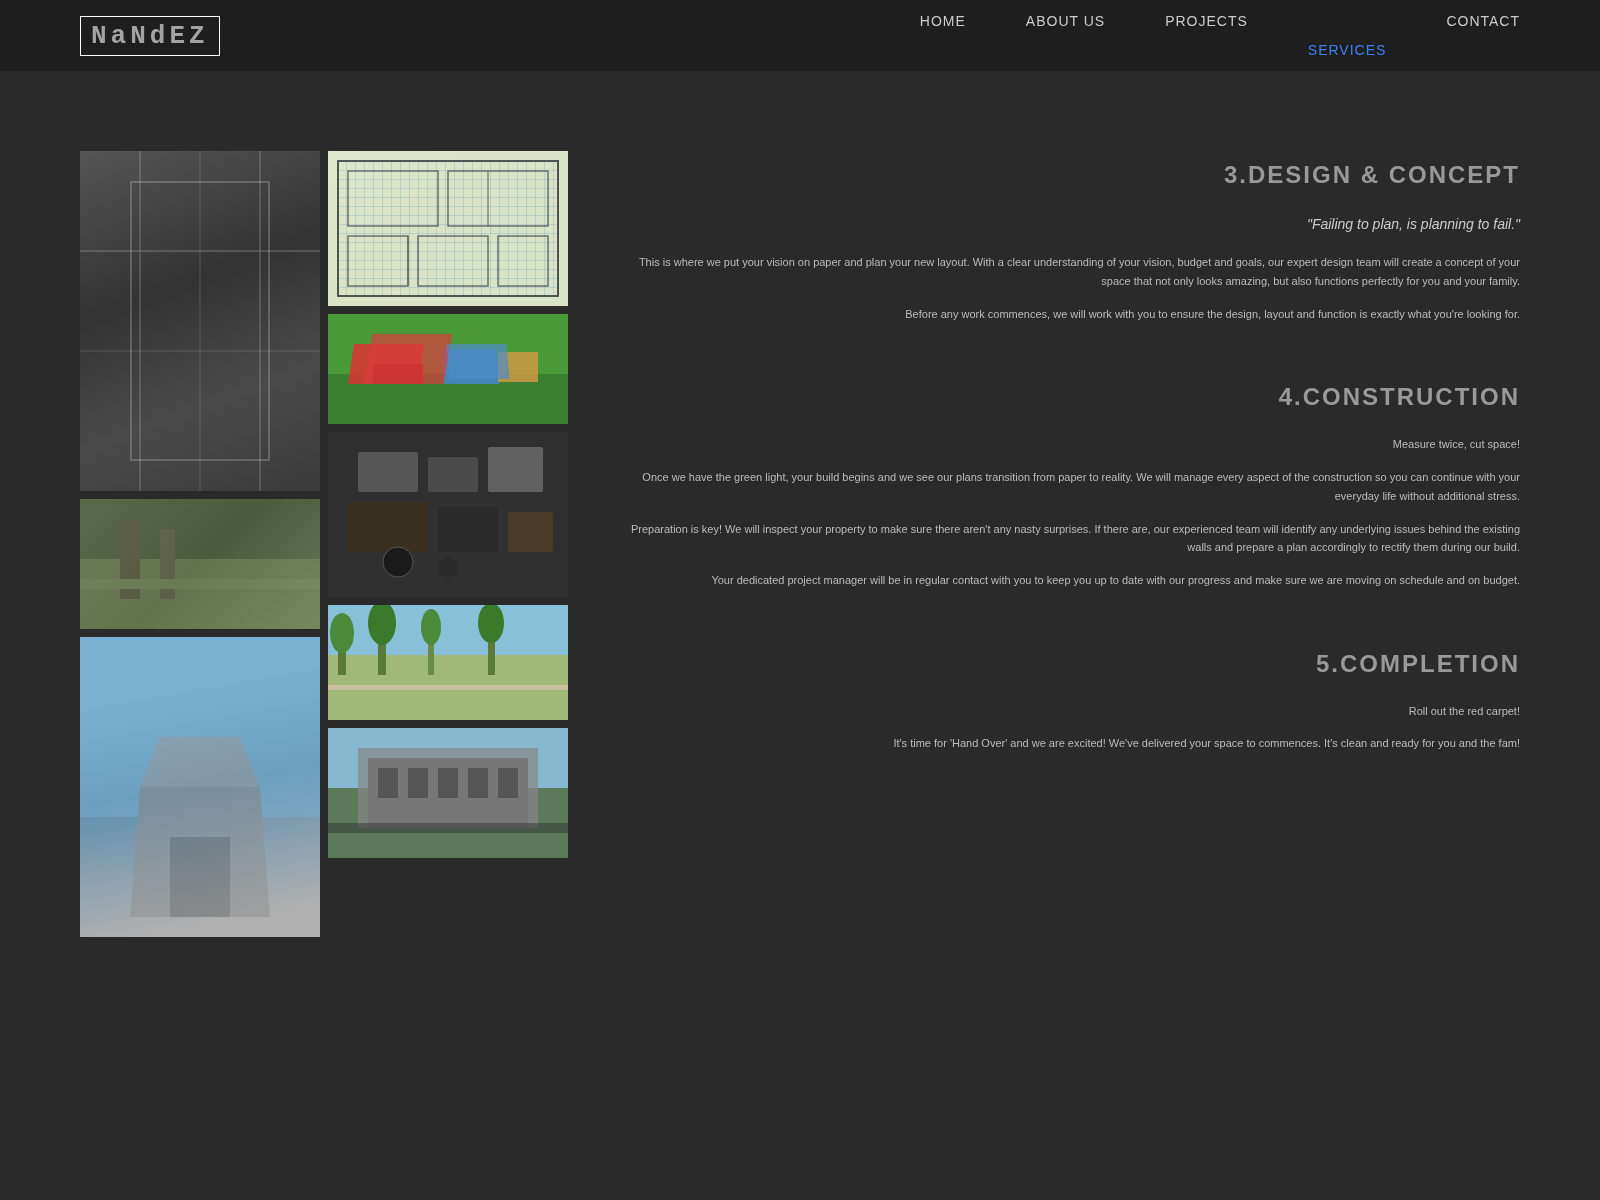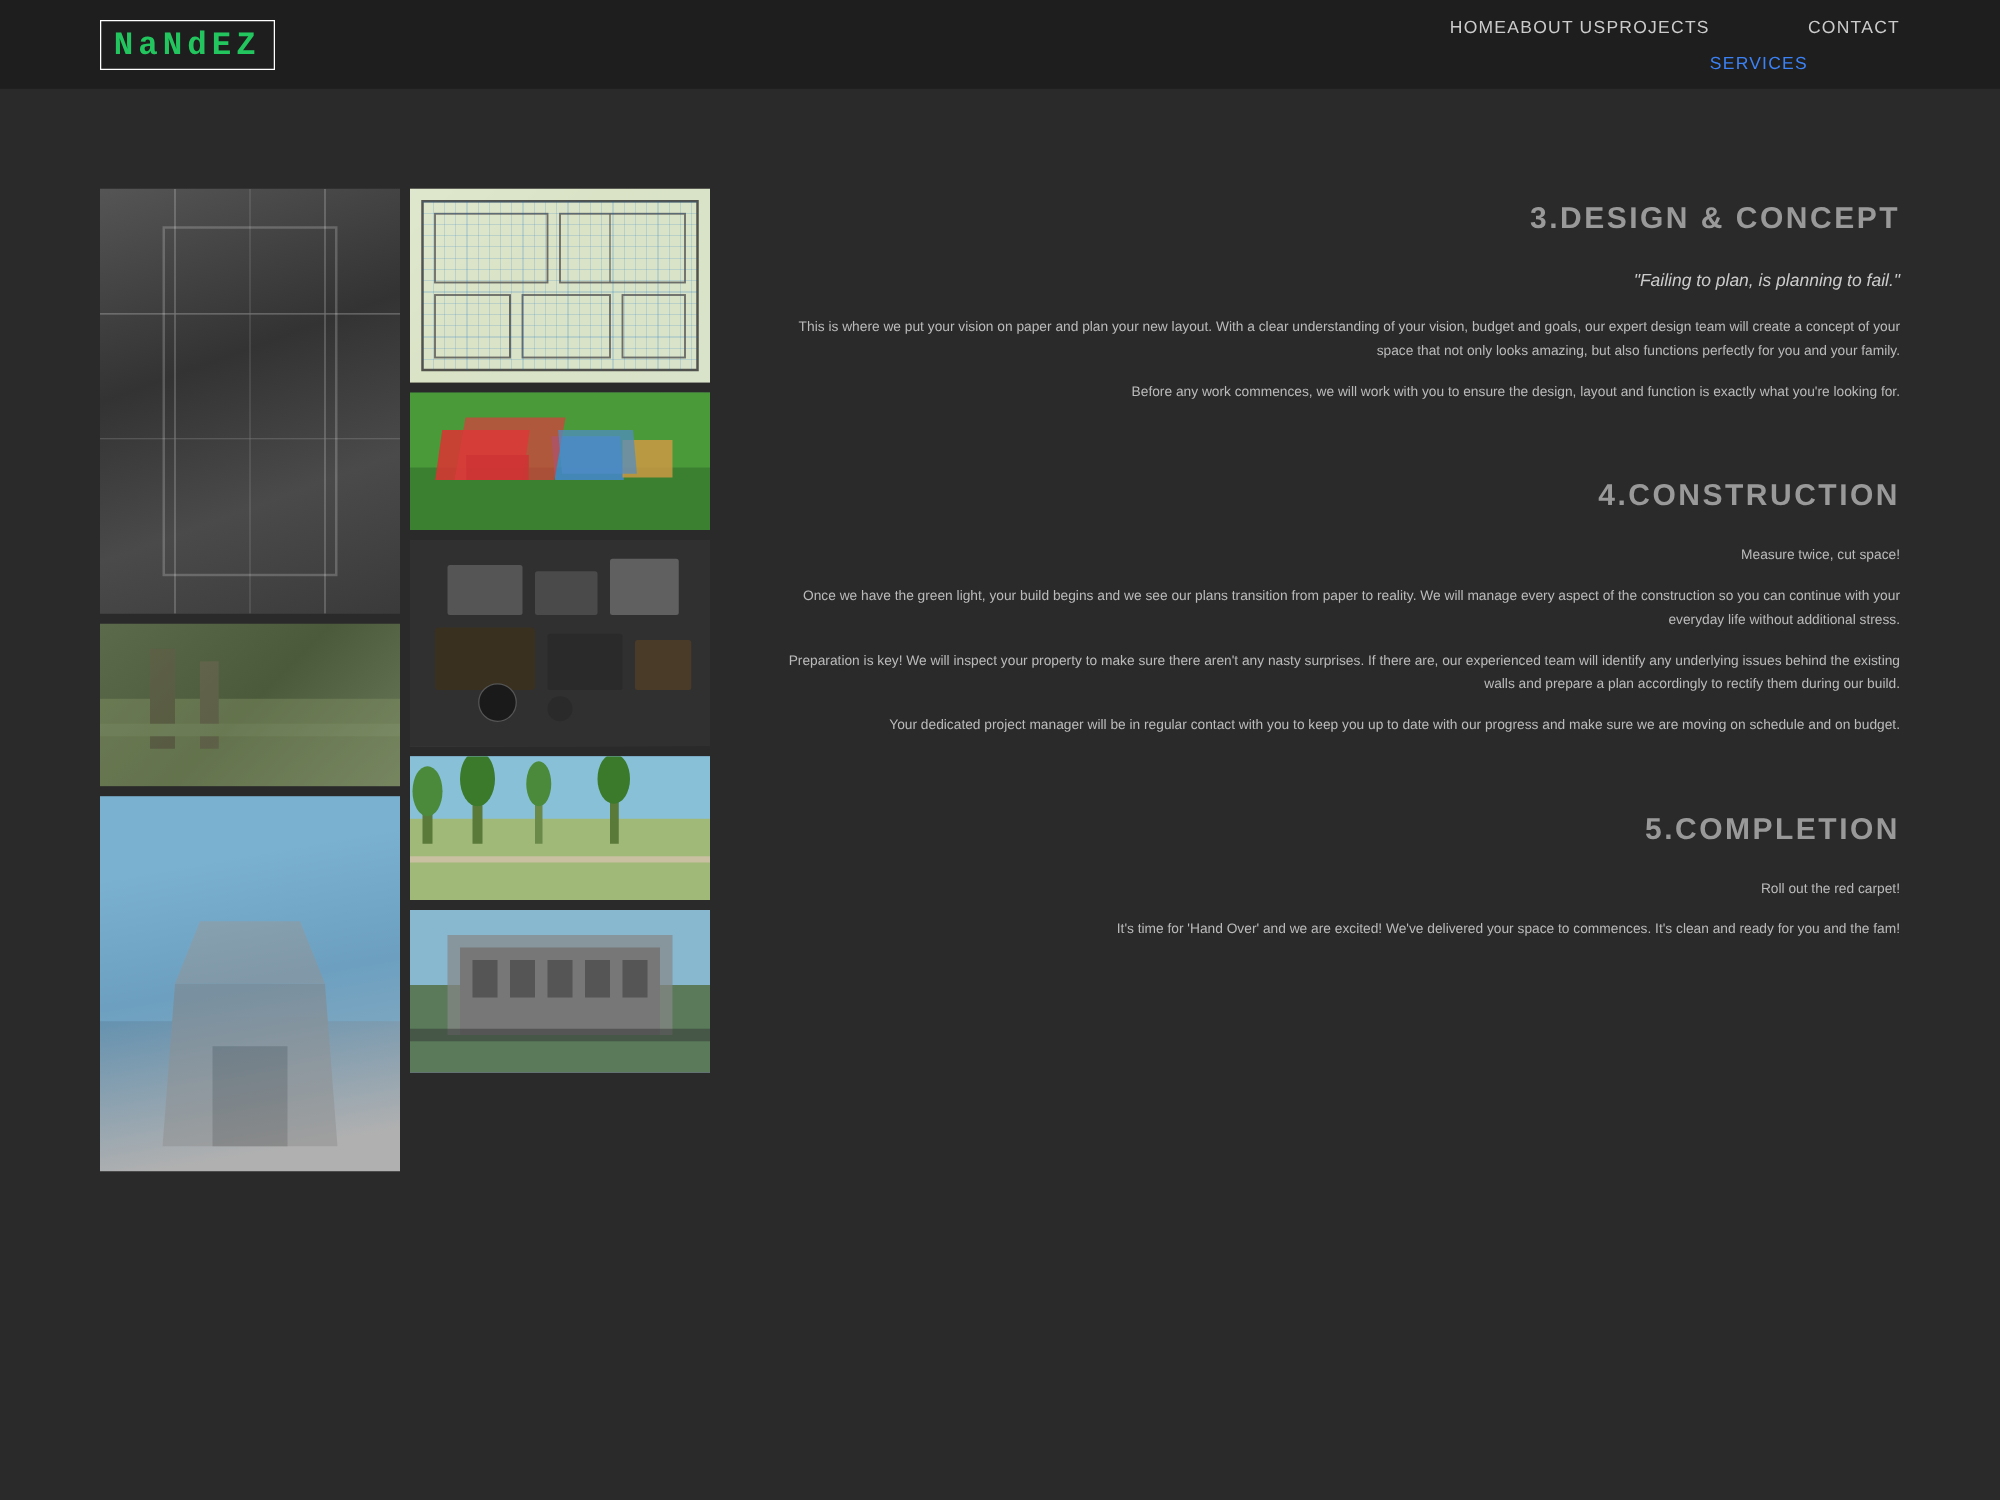--- a/index.html
+++ b/index.html
@@ -16,28 +16,29 @@
       background-color: #1e1e1e;
       height: 71px;
       display: flex;
       align-items: center;
       justify-content: space-between;
       padding: 0 80px;
     }
     .logo {
       font-size: 26px;
       font-weight: bold;
-      color: #22c55e;
+      color: #a3a3a3;
       letter-spacing: 4px;
       font-family: 'Courier New', monospace;
       border: 1px solid #fff;
       padding: 4px 10px;
     }
     nav {
       display: flex;
+      gap: 60px;
     }
     nav a {
       text-decoration: none;
       color: #ccc;
       font-size: 14px;
       letter-spacing: 1px;
       text-transform: uppercase;
     }
     nav a.active {
       color: #3b82f6;

